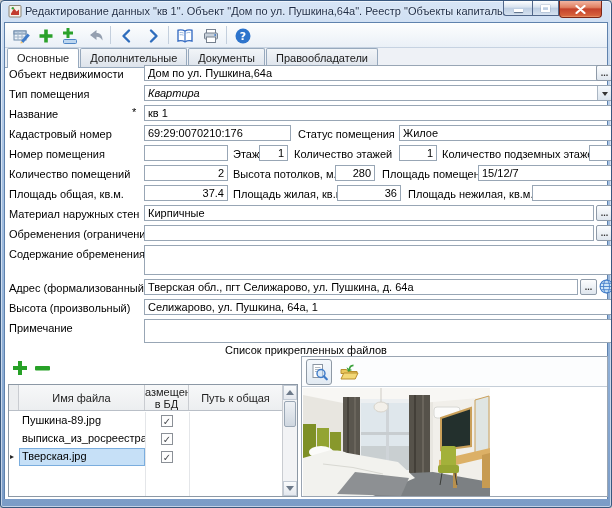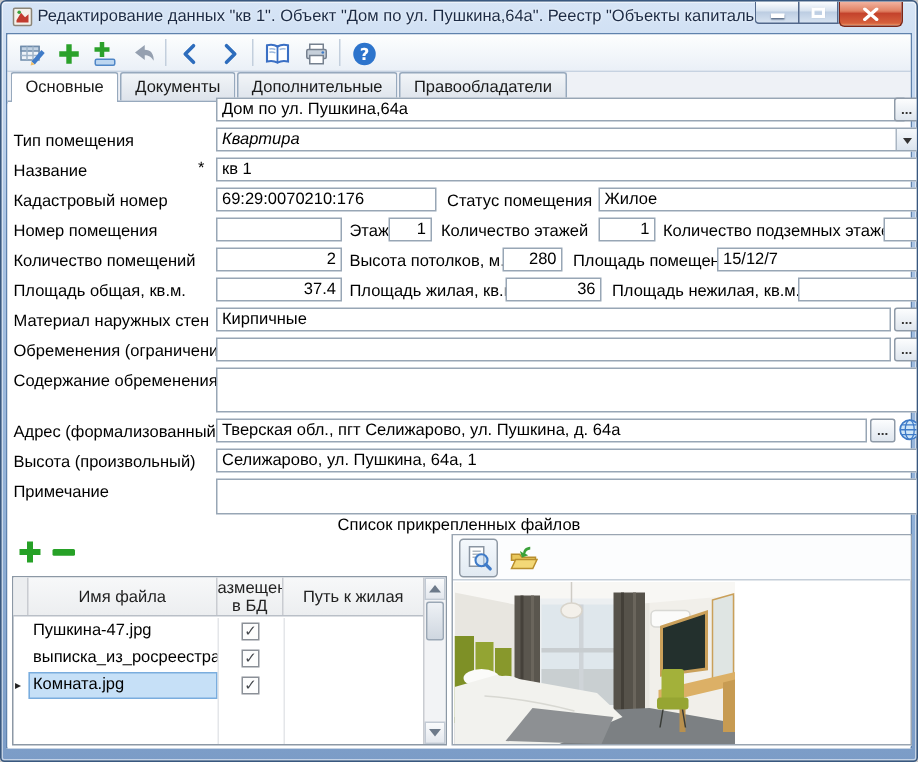--- a/index.html
+++ b/index.html
@@ -155,27 +155,28 @@
     <div class="tbtn" style="left:227px;">
       <svg width="18" height="18" viewBox="0 0 18 18">
         <circle cx="9" cy="9" r="7.5" fill="#2d74cc"></circle>
         <text x="9" y="13" font-size="11" font-weight="bold" fill="#fff" text-anchor="middle" font-family="DejaVu Sans, sans-serif">?</text>
       </svg>
     </div>
   </div>
 
   <div class="tabs">
     <div class="tab active">Основные</div>
+    <div class="tab">Дополнительные</div>
     <div class="tab">Документы</div>
-    <div class="tab">Дополнительные</div>
     <div class="tab">Правообладатели</div>
   </div>
 
   <div class="form">
 
+    <span class="lbl" style="left:4px;top:-3px;">Объект недвижимости</span>
     <input class="txt" style="left: 139px; top: -4px; width: 459px;" value="Дом по ул. Пушкина,64а">
     <button class="dots" style="left:591px;top:-4px;">...</button>
 
     <span class="lbl" style="left:4px;top:17px;">Тип помещения</span>
     <div class="combo" style="left:139px;top:16px;width:469px;font-style:italic;">
       <span class="combo-val">Квартира</span>
       <span class="combo-btn">
           <i class="arr"></i>
         </span>
     </div>
@@ -256,39 +257,39 @@
       <div class="fhead">
         <div class="fcol" style="left:0;width:10px;background:#eceef0;"></div>
         <div class="fcol" style="left:10px;width:126px;">
           <span class="fhtext" style="top:7px;">Имя файла</span>
         </div>
         <div class="fcol" style="left:136px;width:44px;">
           <span class="fhtext" style="top:1px;">азмещени</span>
           <span class="fhtext" style="top:13px;">в БД</span>
         </div>
         <div class="fcol" style="left:180px;width:93px;border-right:none;">
-          <span class="fhtext" style="top:7px;">Путь к жилая</span>
+          <span class="fhtext" style="top:7px;">Путь к общая</span>
         </div>
       </div>
 
       <div class="frow" style="top:27px;">
-        <div class="fcell-name">Пушкина-47.jpg</div>
+        <div class="fcell-name">Пушкина-89.jpg</div>
         <div class="cbwrap">
             <span class="cb">✓</span>
           </div>
       </div>
       <div class="frow" style="top:45px;">
         <div class="fcell-name">выписка_из_росреестра.pdf</div>
         <div class="cbwrap">
             <span class="cb">✓</span>
           </div>
       </div>
       <div class="frow" style="top:63px;">
         <span class="fmark">▸</span>
-        <div class="fcell-name sel">Комната.jpg</div>
+        <div class="fcell-name sel">Тверская.jpg</div>
         <div class="cbwrap">
             <span class="cb">✓</span>
           </div>
       </div>
 
       <div class="vline" style="left:136px;top:27px;"></div>
       <div class="vline" style="left:180px;top:27px;"></div>
 
       <div class="fscroll">
         <div class="sbtn" style="top:0;">

